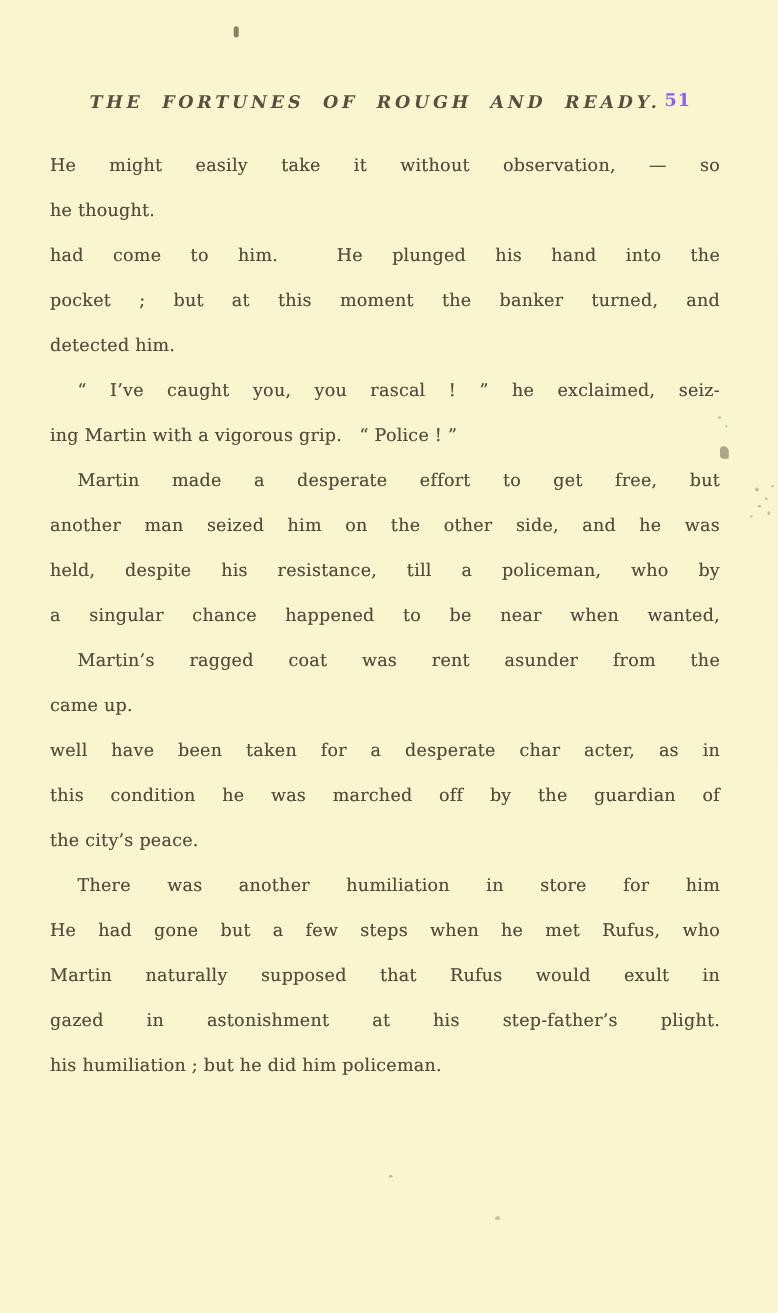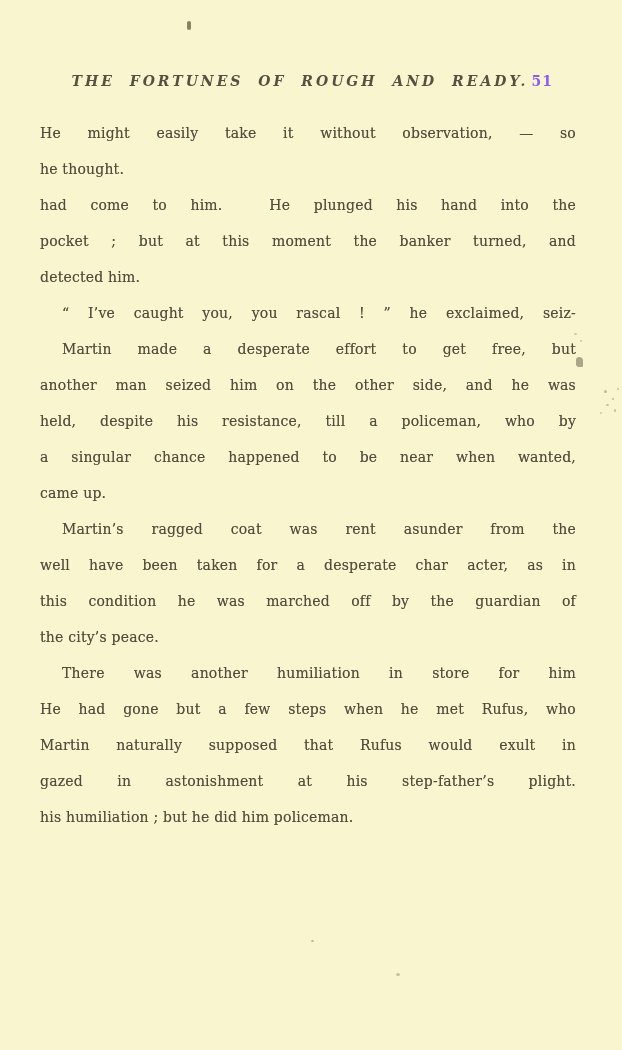--- a/index.html
+++ b/index.html
@@ -106,26 +106,27 @@
     <span class="page-number">51</span>
   </div>
 
   <div class="text-block">
       <div class="line">He might easily take it without observation, — so</div>
       <div class="line last">he thought.</div>
       <div class="line">had come to him.&nbsp; He plunged his hand into the</div>
       <div class="line">pocket ; but at this moment the banker turned, and</div>
       <div class="line last">detected him.</div>
       <div class="line indent">“ I’ve caught you, you rascal ! ” he exclaimed, seiz-</div>
+      <div class="line last">ing Martin with a vigorous grip.&nbsp;&nbsp; “ Police ! ”</div>
       <div class="line indent">Martin made a desperate effort to get free, but</div>
       <div class="line">another man seized him on the other side, and he was</div>
       <div class="line">held, despite his resistance, till a policeman, who by</div>
       <div class="line">a singular chance happened to be near when wanted,</div>
+      <div class="line indent">Martin’s ragged coat was rent asunder from the</div>
       <div class="line last">came up.</div>
-      <div class="line indent">Martin’s ragged coat was rent asunder from the</div>
       <div class="line">well have been taken for a desperate char acter, as in</div>
       <div class="line">this condition he was marched off by the guardian of</div>
       <div class="line last">the city’s peace.</div>
       <div class="line indent">There was another humiliation in store for him</div>
       <div class="line">He had gone but a few steps when he met Rufus, who</div>
       <div class="line">Martin naturally supposed that Rufus would exult in</div>
       <div class="line">gazed in astonishment at his step-father’s plight.</div>
       <div class="line last">his humiliation ; but he did him policeman.</div>
     </div>
 

